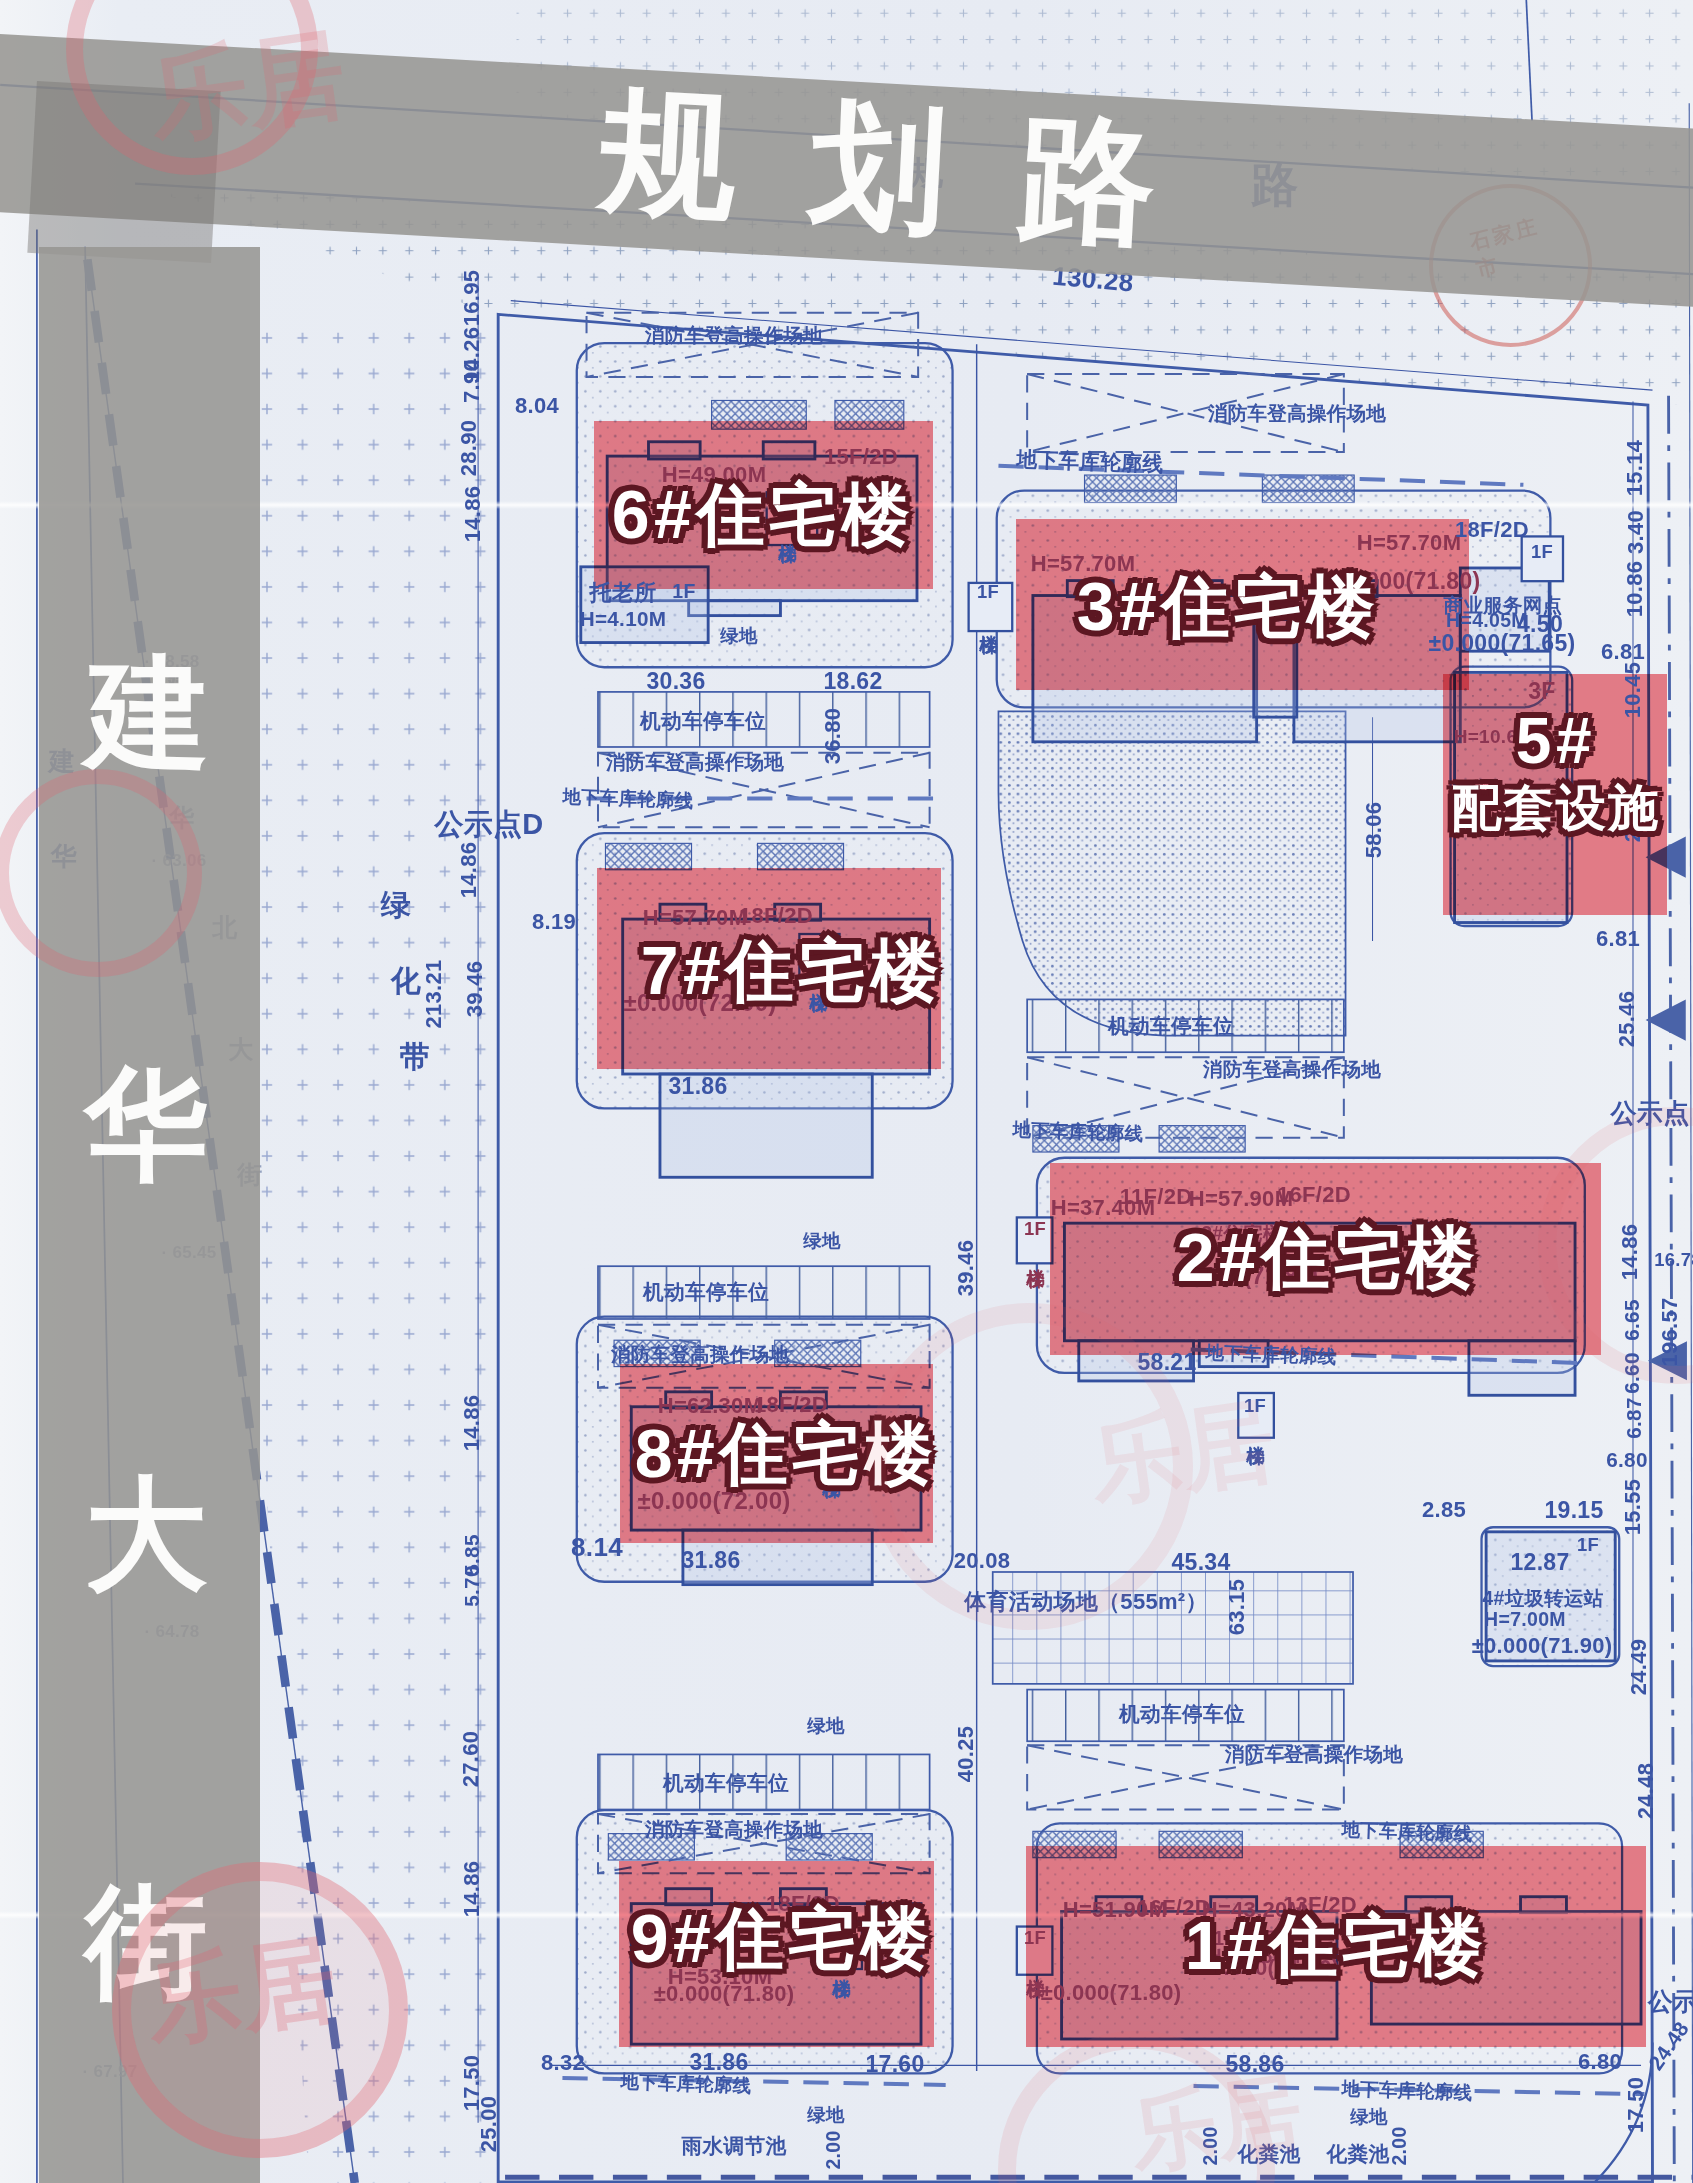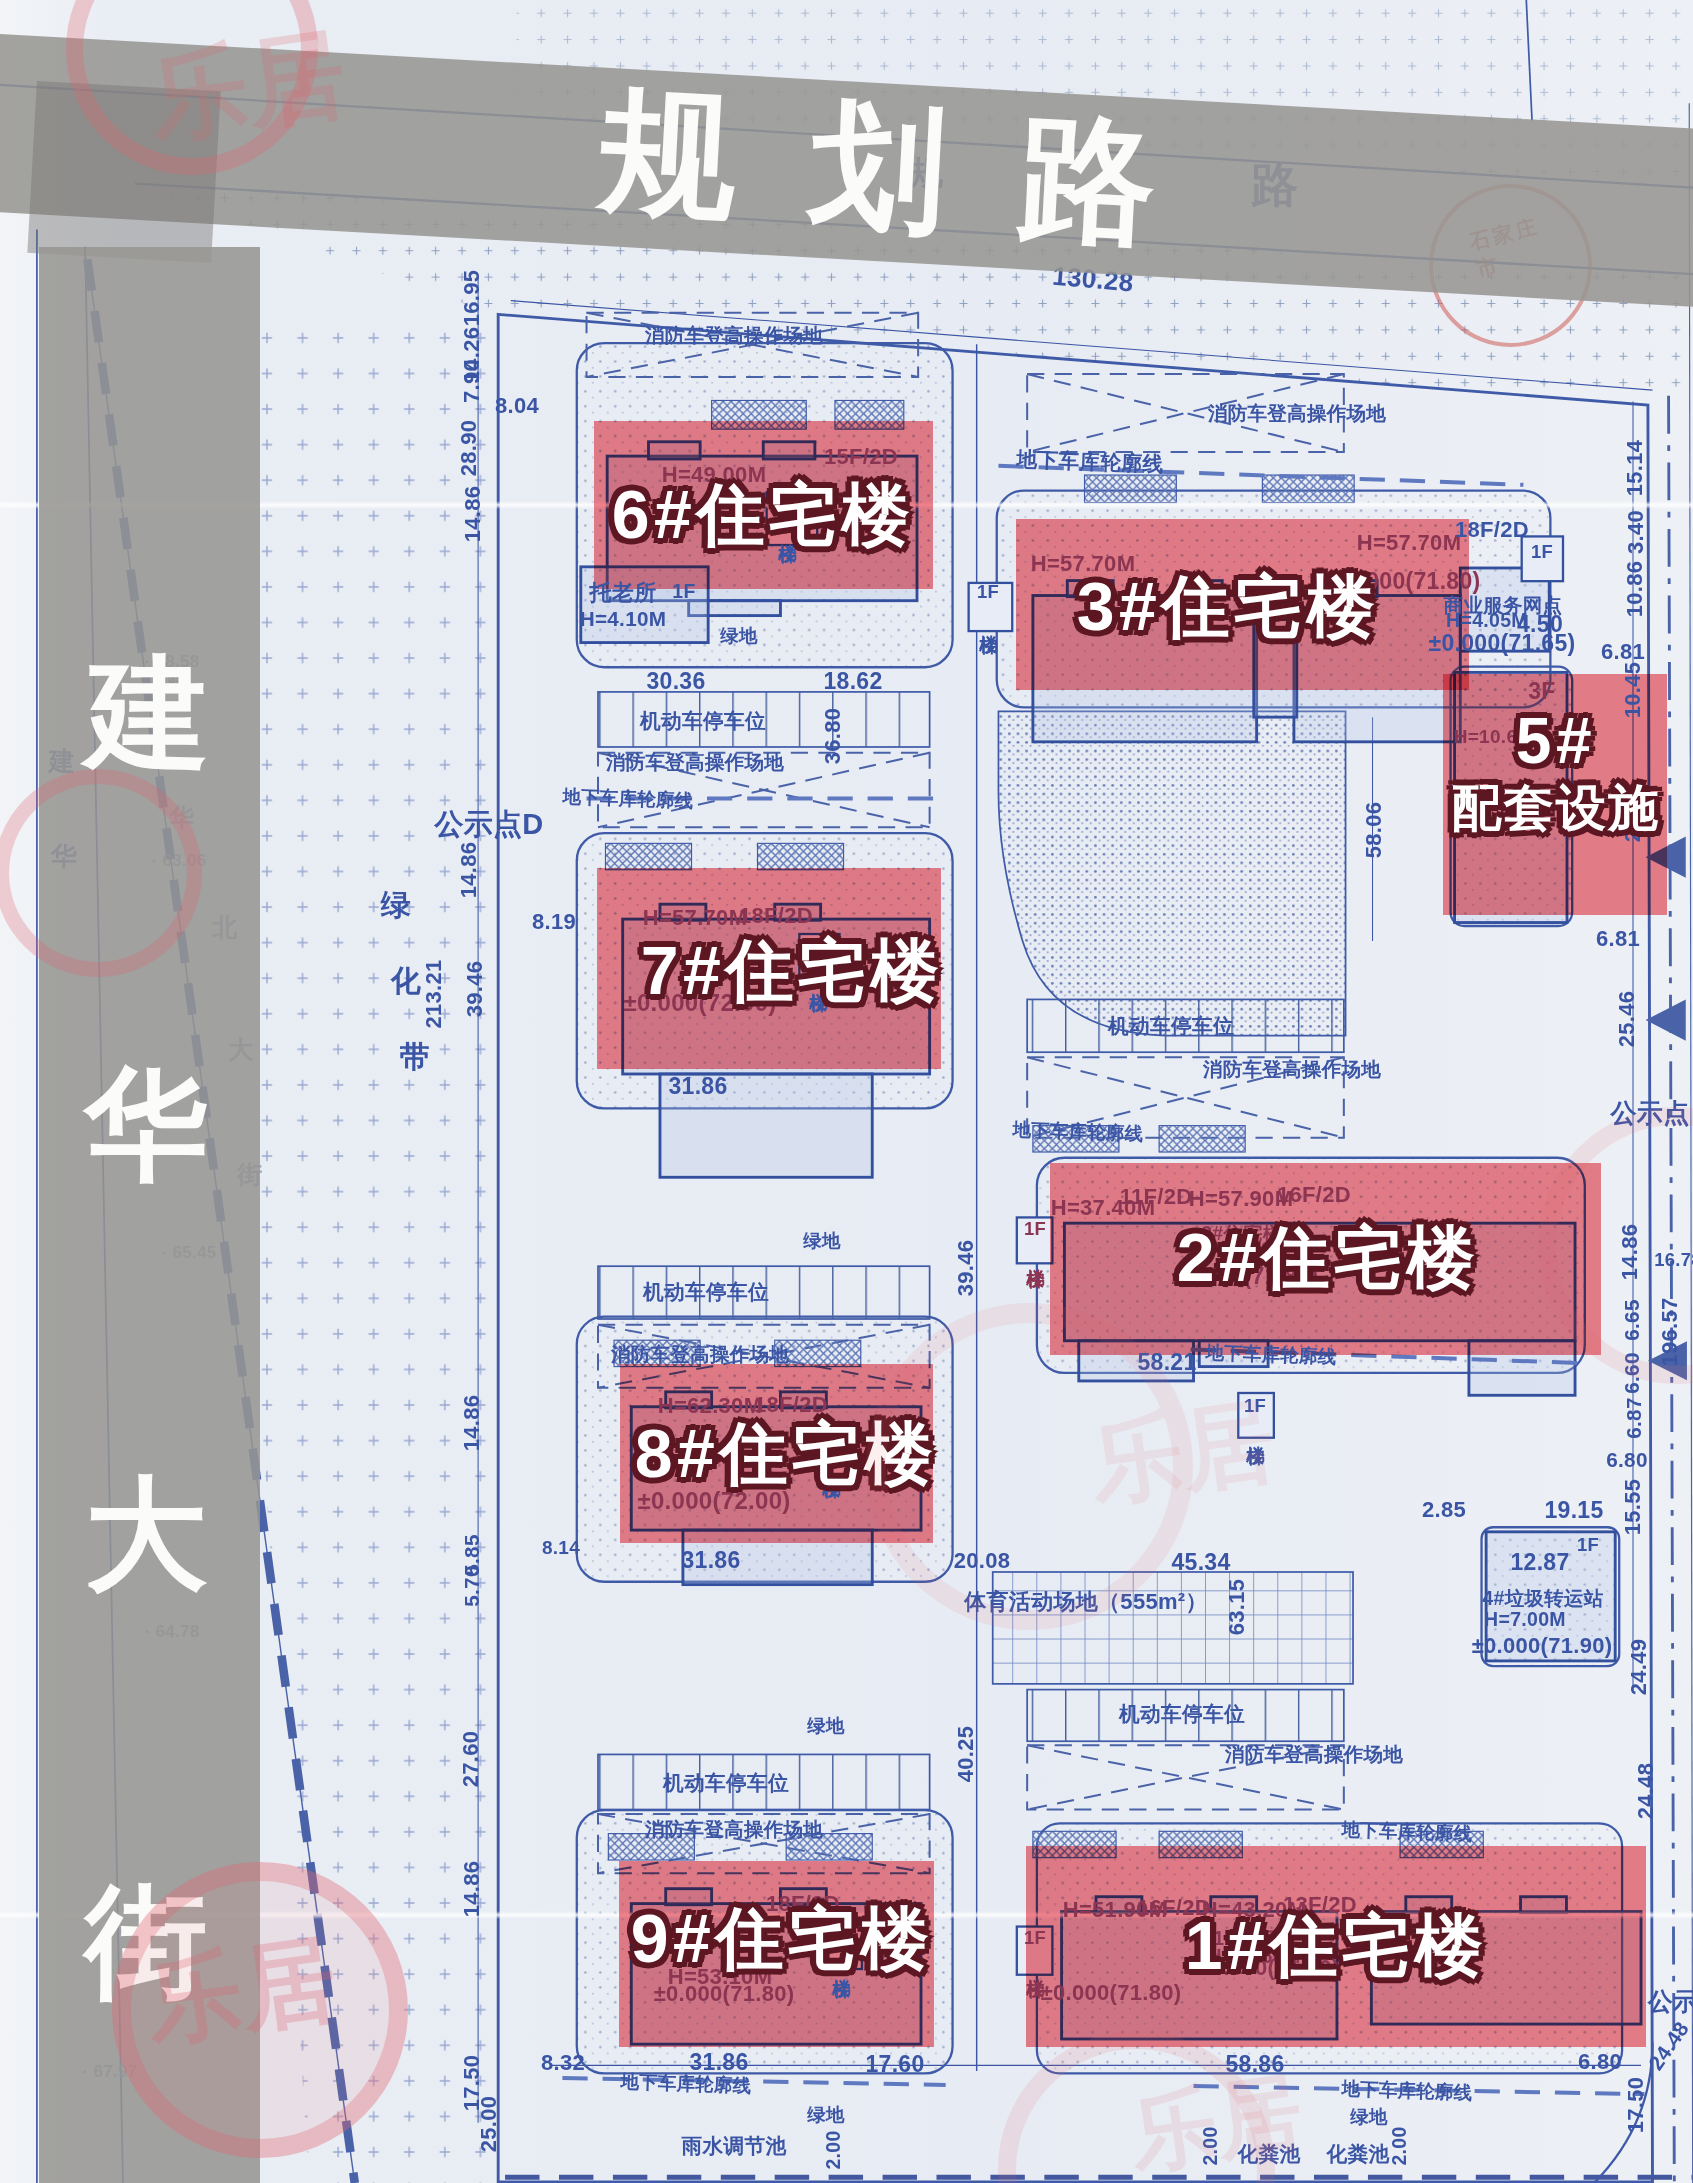--- a/index.html
+++ b/index.html
@@ -239,21 +239,21 @@
       <div class="pt" style="left: 927px; top: 172px; font-size: 33px; opacity: 0.85;">规</div>
       <div class="pt" style="left: 1275px; top: 184px; font-size: 47px; opacity: 0.85;">路</div>
       <div class="pt" style="left: 861px; top: 457px; font-size: 22px; color: rgb(140, 53, 82);">15F/2D</div>
       <div class="pt" style="left: 714px; top: 475px; font-size: 22px; color: rgb(140, 53, 82);">H=49.00M</div>
       <div class="pt" style="left: 787px; top: 503px; font-size: 18.4px;">1F</div>
       <div class="pt vert" style="left: 787px; top: 530px; font-size: 18.4px;">楼梯</div>
       <div class="pt" style="left: 623px; top: 593px; font-size: 22px;">托老所</div>
       <div class="pt" style="left: 623px; top: 619px; font-size: 20.7px;">H=4.10M</div>
       <div class="pt" style="left: 684px; top: 592px; font-size: 19.5px;">1F</div>
       <div class="pt" style="left: 739px; top: 636px; font-size: 18.4px;">绿地</div>
-      <div class="pt" style="left: 517px; top: 406px; font-size: 22px;">8.04</div>
+      <div class="pt" style="left: 537px; top: 406px; font-size: 22px;">8.04</div>
       <div class="pt" style="left: 676px; top: 681px; font-size: 23px;">30.36</div>
       <div class="pt" style="left: 853px; top: 681px; font-size: 23px;">18.62</div>
       <div class="pt" style="left: 833px; top: 736px; font-size: 22px; transform: translate(-50%, -50%) rotate(-90deg);">36.80</div>
       <div class="pt" style="left: 703px; top: 721px; font-size: 20.7px;">机动车停车位</div>
       <div class="pt" style="left: 695px; top: 763px; font-size: 19.5px;">消防车登高操作场地</div>
       <div class="pt" style="left: 628px; top: 799px; font-size: 18.4px; transform: translate(-50%, -50%) rotate(2deg);">地下车库轮廓线</div>
       <div class="pt" style="left: 1083px; top: 564px; font-size: 22px; color: rgb(140, 53, 82);">H=57.70M</div>
       <div class="pt" style="left: 1409px; top: 543px; font-size: 22px; color: rgb(140, 53, 82);">H=57.70M</div>
       <div class="pt" style="left: 1407px; top: 581px; font-size: 23px; color: rgb(140, 53, 82);">±0.000(71.80)</div>
       <div class="pt" style="left: 988px; top: 592px; font-size: 18.4px;">1F</div>
@@ -309,21 +309,21 @@
       <div class="pt" style="left: 966px; top: 1268px; font-size: 22px; transform: translate(-50%, -50%) rotate(-90deg);">39.46</div>
       <div class="pt" style="left: 822px; top: 1241px; font-size: 18.4px;">绿地</div>
       <div class="pt" style="left: 706px; top: 1292px; font-size: 20.7px;">机动车停车位</div>
       <div class="pt" style="left: 700px; top: 1355px; font-size: 19.5px;">消防车登高操作场地</div>
       <div class="pt" style="left: 710px; top: 1406px; font-size: 22px; color: rgb(140, 53, 82);">H=62.30M</div>
       <div class="pt" style="left: 791px; top: 1405px; font-size: 22px; color: rgb(140, 53, 82);">18F/2D</div>
       <div class="pt" style="left: 833px; top: 1438px; font-size: 18.4px;">1F</div>
       <div class="pt vert" style="left: 831px; top: 1465px; font-size: 18.4px;">楼梯</div>
       <div class="pt" style="left: 714px; top: 1501px; font-size: 24px; color: rgb(140, 53, 82);">±0.000(72.00)</div>
       <div class="pt" style="left: 711px; top: 1560px; font-size: 23px;">31.86</div>
-      <div class="pt" style="left: 561px; top: 1547px; font-size: 19px; text-align: center;">8.14</div>
+      <div class="pt" style="left: 597px; top: 1547px; font-size: 26px; text-align: center;">8.14</div>
       <div class="pt" style="left: 982px; top: 1561px; font-size: 22px;">20.08</div>
       <div class="pt" style="left: 1086px; top: 1602px; font-size: 22px;">体育活动场地（555m²）</div>
       <div class="pt" style="left: 1201px; top: 1562px; font-size: 23px;">45.34</div>
       <div class="pt" style="left: 1237px; top: 1607px; font-size: 22px; transform: translate(-50%, -50%) rotate(-90deg);">63.15</div>
       <div class="pt" style="left: 1444px; top: 1510px; font-size: 22px;">2.85</div>
       <div class="pt" style="left: 1574px; top: 1510px; font-size: 23px;">19.15</div>
       <div class="pt" style="left: 1540px; top: 1562px; font-size: 23px;">12.87</div>
       <div class="pt" style="left: 1588px; top: 1545px; font-size: 18.4px;">1F</div>
       <div class="pt" style="left: 1543px; top: 1599px; font-size: 19.5px;">4#垃圾转运站</div>
       <div class="pt" style="left: 1525px; top: 1620px; font-size: 19.5px;">H=7.00M</div>

